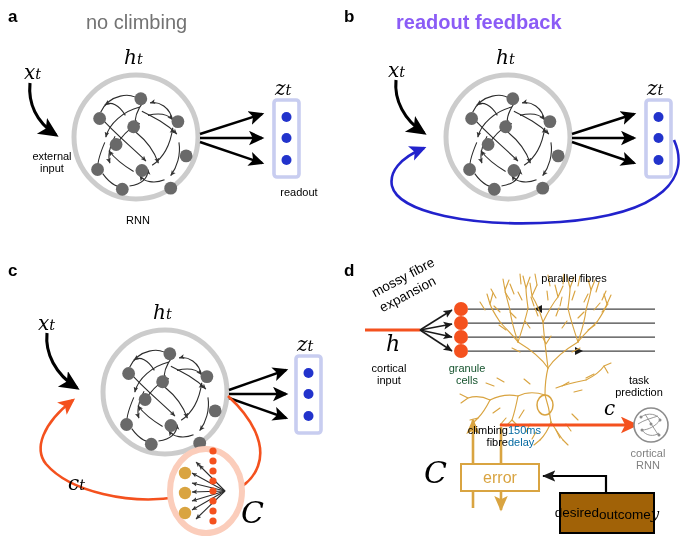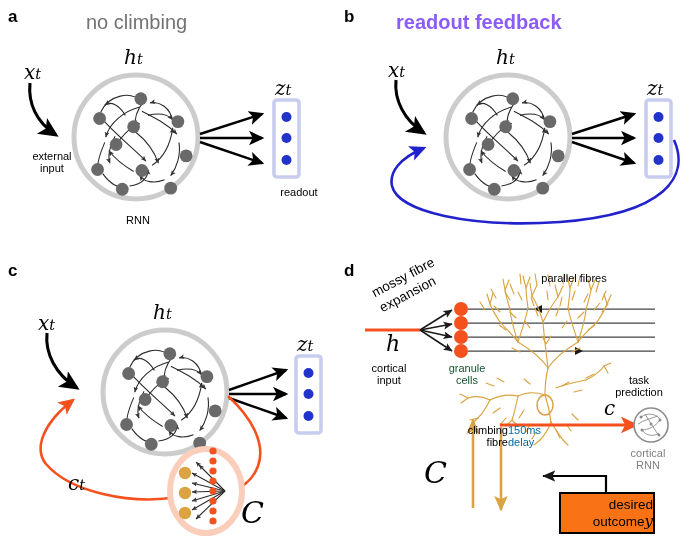--- a/index.html
+++ b/index.html
@@ -457,23 +457,28 @@
   <div class="lbl" style="left:420px; top:424px; width:88px; text-align:right;">
     <div>climbing</div>
     <div>fibre</div>
   </div>
 
   <div class="lbl" style="left:508px; top:424px; width:68px; color:#0369a1; text-align:left;">
     <div>150ms</div>
     <div>delay</div>
   </div>
 
+  <div style="position:absolute; left:460px; top:463px; width:80px; height:29px;
+              border:2px solid #d9a441; background:#ffffff; box-sizing:border-box;
+              display:flex; align-items:center; justify-content:center;">
+    <span class="lbl" style="position:relative; left:0; top:0; color:#d9a441; font-size:16px;">error</span>
+  </div>
 
   <div style="position:absolute; left:559px; top:492px; width:96px; height:42px;
-              border:2.4px solid #000000; background:#f97316; box-sizing:border-box;
-              display:flex; flex-direction:column; align-items:flex-end; justify-content:center;">
+              border:2.4px solid #000000; background:#a16207; box-sizing:border-box;
+              display:flex; flex-direction:row; align-items:center; justify-content:center;">
     <span class="lbl" style="position:relative; left:0; top:0; font-size:13.5px;">desired</span>
     <span class="lbl" style="position:relative; left:0; top:1px; font-size:13.5px;"><span>outcome</span><span style="font-family:'DejaVu Serif',serif; font-style:italic; font-size:15px;">y</span></span>
   </div>
 
   <div class="scriptC" style="left:424px; top:458px;">C</div>
 
 </div>
 
 </body></html>

